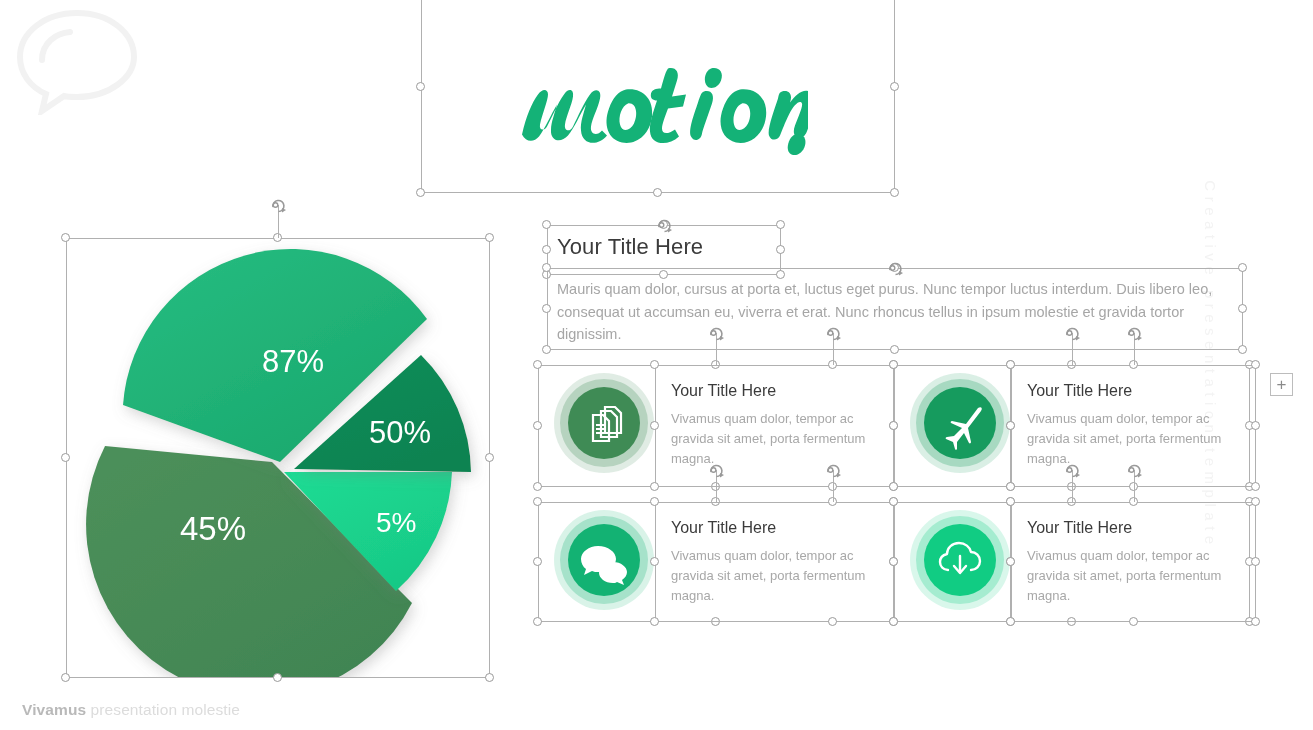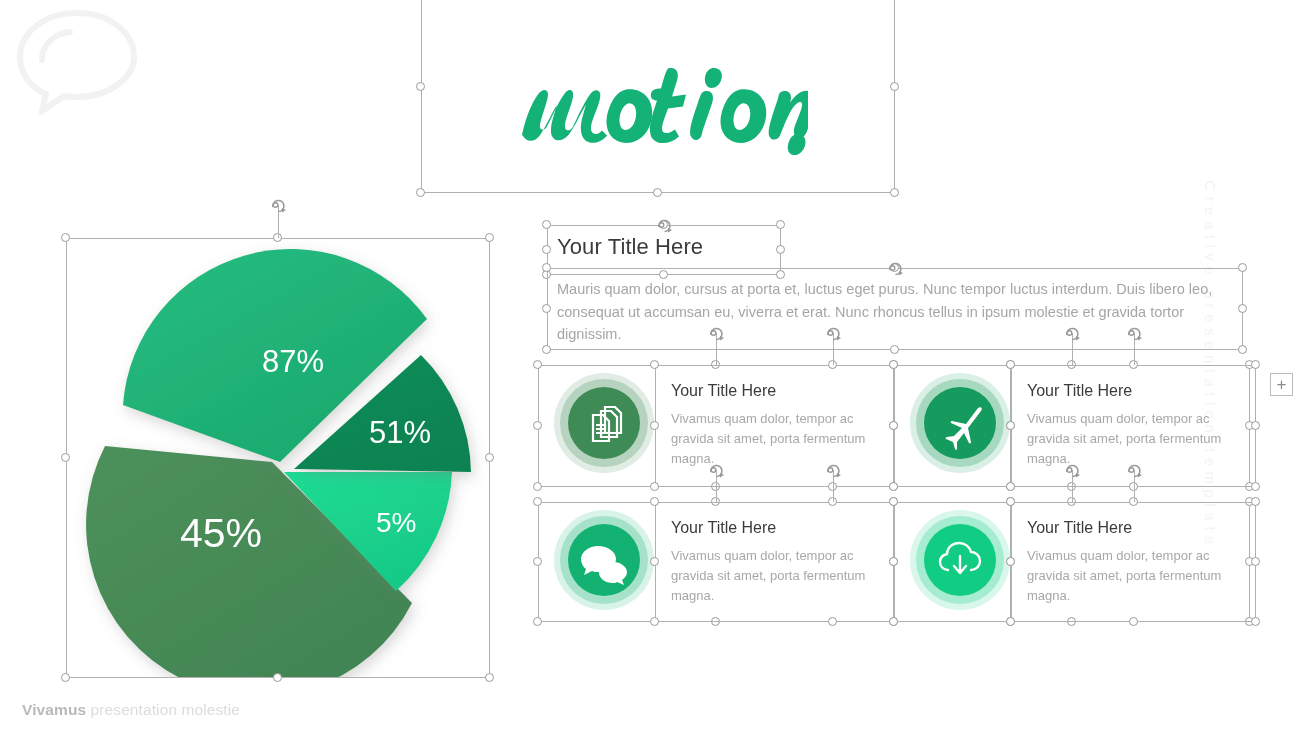--- a/index.html
+++ b/index.html
@@ -202,23 +202,23 @@
       <path d="M 206 230 L 39 214 A 168 168 0 1 0 346 371 Z" fill="url(#g45)" filter="url(#sh)"></path>
 
       <path d="M 218 240 L 386 240 A 168 168 0 0 1 330 359 Z" fill="url(#g5)" filter="url(#sh)"></path>
 
       <path d="M 214 230 L 57 173 A 168 168 0 0 1 361 87 Z" fill="url(#g30)" filter="url(#sh)"></path>
 
       <path d="M 228 237 L 355 123 A 168 168 0 0 1 405 240 Z" fill="url(#g20)" filter="url(#sh)"></path>
     </svg>
 
     <div class="pie-label" style="left:196px; top:112px; font-size:31px;">87%</div>
-    <div class="pie-label" style="left:303px; top:183px; font-size:31px;">51%</div>
+    <div class="pie-label" style="left:303px; top:183px; font-size:31px;">50%</div>
     <div class="pie-label" style="left:310px; top:275px; font-size:28px;">5%</div>
-    <div class="pie-label" style="left:114px; top:278px; font-size:41px;text-align:right;">45%</div>
+    <div class="pie-label" style="left:114px; top:278px; font-size:33px;text-align:right;">45%</div>
   </div>
 
   <div class="sec-title">Your Title Here</div>
   <div class="sec-body">Mauris quam dolor, cursus at porta et, luctus eget purus. Nunc tempor luctus interdum. Duis libero leo, consequat ut accumsan eu, viverra et erat. Nunc rhoncus tellus in ipsum molestie et gravida tortor dignissim.</div>
 
   <div class="card" style="left:538px; top:365px; width:355px; height:120px;">
     <div class="ic-wrap">
       <svg viewBox="0 0 104 104" width="104" height="104">
         <circle cx="52" cy="52" r="50" fill="#3f8b55" opacity="0.16"></circle>
         <circle cx="52" cy="52" r="44" fill="#3f8b55" opacity="0.26"></circle>

